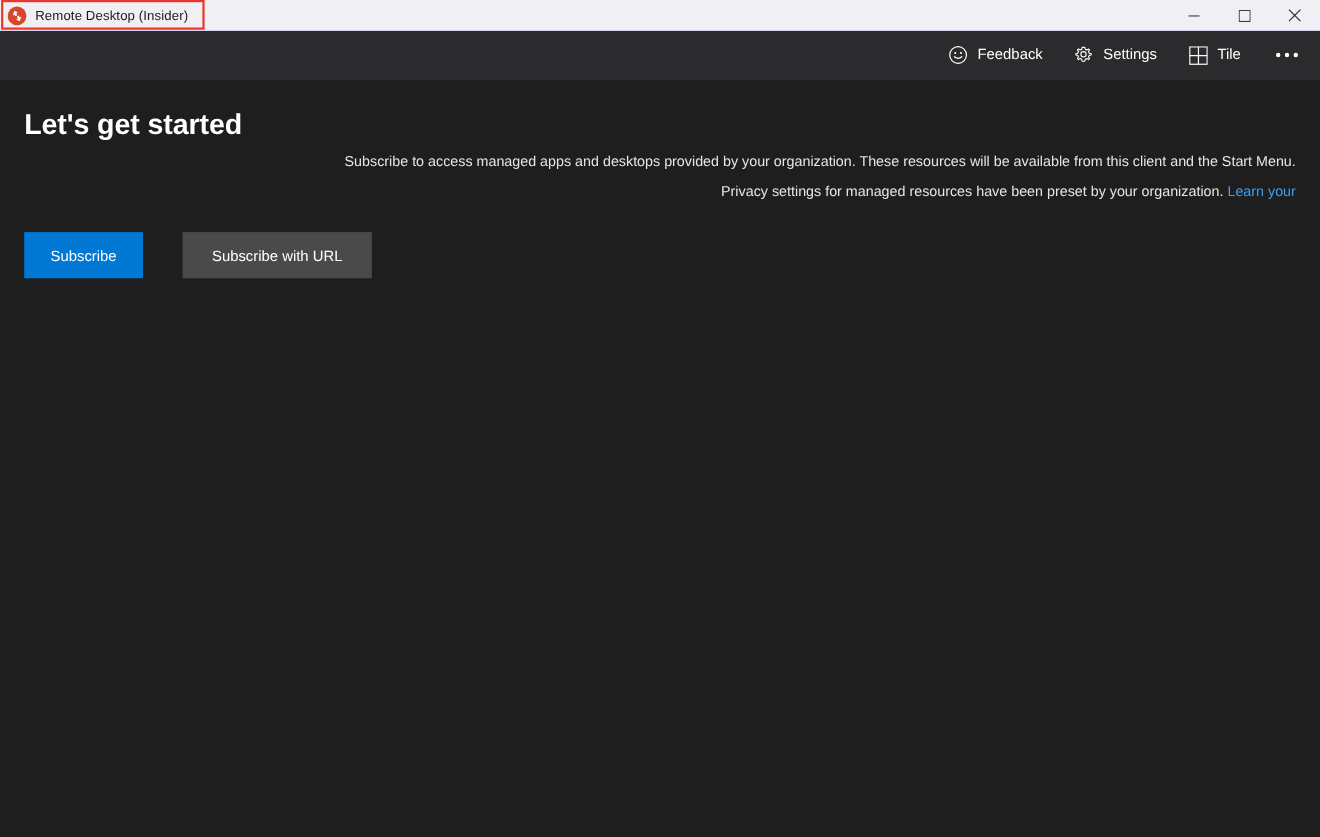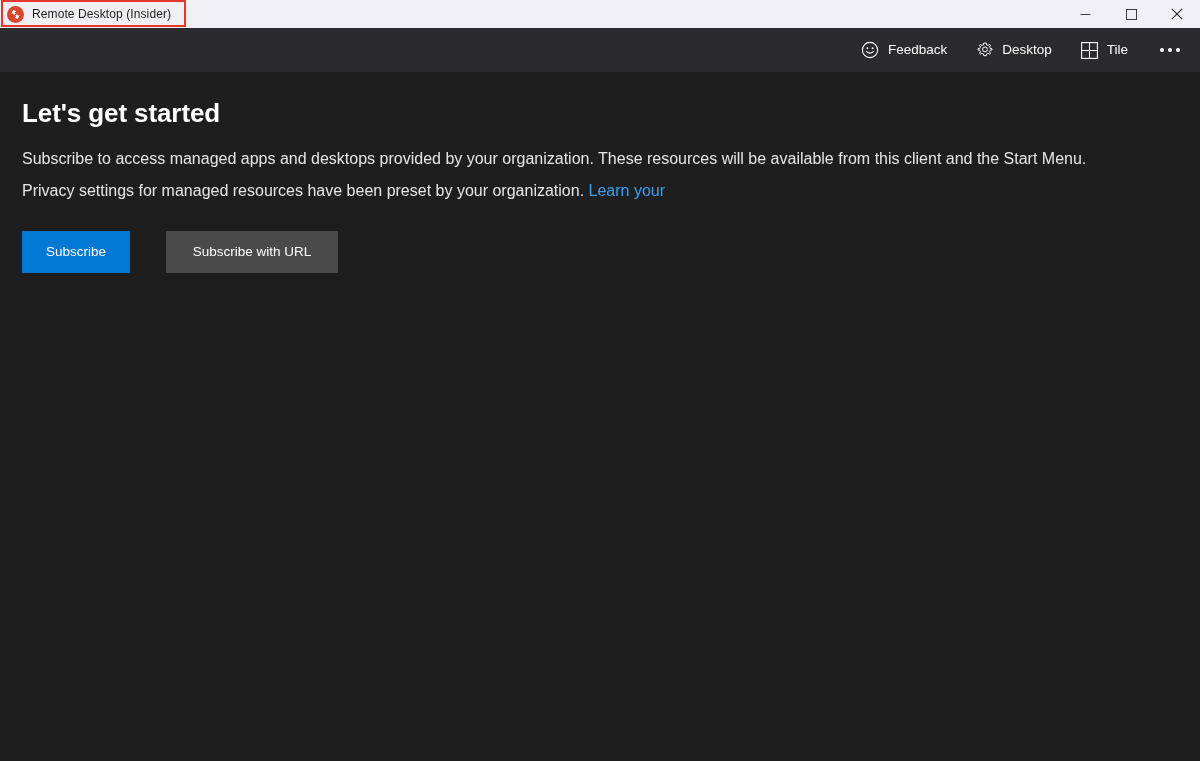--- a/index.html
+++ b/index.html
@@ -138,30 +138,31 @@
     background: #1e1e1e;
     padding: 26px 22px 0 22px;
     overflow: hidden;
   }
 
   .page-title {
     font-size: 26px;
     font-weight: bold;
     color: #ffffff;
     letter-spacing: -0.1px;
-    margin-bottom: 18px;
+    margin-bottom: 8px;
     line-height: 1.2;
   }
 
   .para {
-    font-size: 16px;
+    font-size: 13px;
     color: #e6e6e6;
     line-height: 1.55;
     margin-bottom: 2px;
     white-space: nowrap;
+    text-align: right;
   }
   .para + .para { margin-top: 7px; }
 
   .link {
     color: #3aa0f3;
     text-decoration: none;
     cursor: pointer;
   }
 
   .button-row {
@@ -248,21 +249,21 @@
       <span class="tb-label">Feedback</span>
     </div>
 
     <div class="tb-item">
       <span class="tb-icon">
         <svg width="18" height="18" viewBox="0 0 20 20" aria-hidden="true">
           <path d="M10 2.3 L11.4 2.3 L11.8 4.3 A5.9 5.9 0 0 1 13.4 5.0 L15.1 3.9 L16.1 4.9 L15.0 6.6 A5.9 5.9 0 0 1 15.7 8.2 L17.7 8.6 L17.7 10.0 L15.7 10.4 A5.9 5.9 0 0 1 15.0 12.0 L16.1 13.7 L15.1 14.7 L13.4 13.6 A5.9 5.9 0 0 1 11.8 14.3 L11.4 16.3 L10 16.3 L8.6 16.3 L8.2 14.3 A5.9 5.9 0 0 1 6.6 13.6 L4.9 14.7 L3.9 13.7 L5.0 12.0 A5.9 5.9 0 0 1 4.3 10.4 L2.3 10.0 L2.3 8.6 L4.3 8.2 A5.9 5.9 0 0 1 5.0 6.6 L3.9 4.9 L4.9 3.9 L6.6 5.0 A5.9 5.9 0 0 1 8.2 4.3 L8.6 2.3 Z" fill="none" stroke="#ffffff" stroke-width="1.1" stroke-linejoin="round"></path>
           <circle cx="10" cy="9.3" r="2.7" fill="none" stroke="#ffffff" stroke-width="1.1"></circle>
         </svg>
       </span>
-      <span class="tb-label">Desktop</span>
+      <span class="tb-label">Settings</span>
     </div>
 
     <div class="tb-item">
       <span class="tb-icon">
         <svg width="17" height="17" viewBox="0 0 17 17" aria-hidden="true">
           <rect x="0.6" y="0.6" width="15.8" height="15.8" fill="none" stroke="#ffffff" stroke-width="1.1"></rect>
           <line x1="8.5" y1="0.6" x2="8.5" y2="16.4" stroke="#ffffff" stroke-width="1.1"></line>
           <line x1="0.6" y1="8.5" x2="16.4" y2="8.5" stroke="#ffffff" stroke-width="1.1"></line>
         </svg>
       </span>

